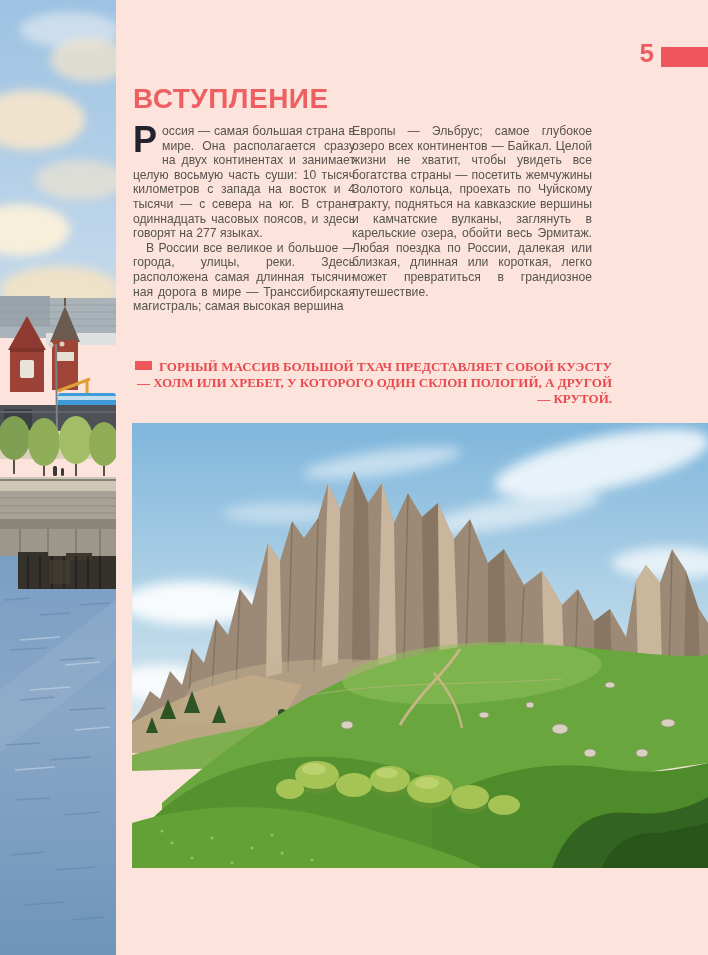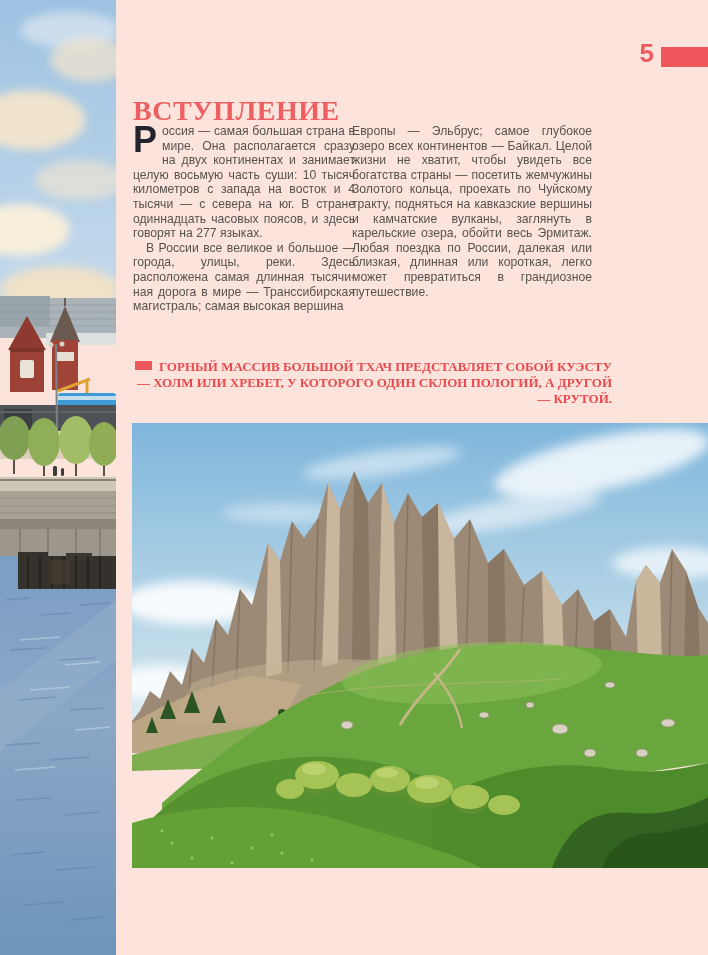--- a/index.html
+++ b/index.html
@@ -11,22 +11,22 @@
   .left-strip{position:absolute;left:0;top:0;width:116px;height:955px;}
   .left-strip svg{display:block;}
   
   .page-num{
     position:absolute;top:38px;right:54px;
     font-size:26px;font-weight:bold;color:#ee5c60;letter-spacing:0;
   }
   .accent-bar{position:absolute;top:47px;right:0;width:47px;height:20px;background:#ee565b;}
   
   .title{
-    position:absolute;left:133px;top:95px;
-    font-size:28px;font-weight:bold;color:#ee5f62;letter-spacing:0.5px;font-family:Liberation Serif, serif;
+    position:absolute;left:133px;top:83px;
+    font-size:28px;font-weight:bold;color:#ee5f62;letter-spacing:0.5px;
   }
   
   .col{
     position:absolute;top:124px;
     font-size:12.2px;line-height:14.6px;color:#57524d;
     text-align:justify;hyphens:manual;
   }
   .col p{margin:0;}
   .col-1{left:133px;width:222px;}
   .col-2{left:352px;width:240px;}

